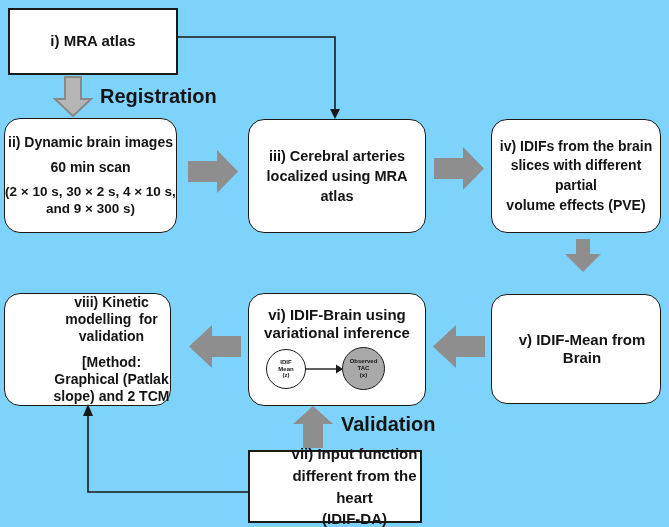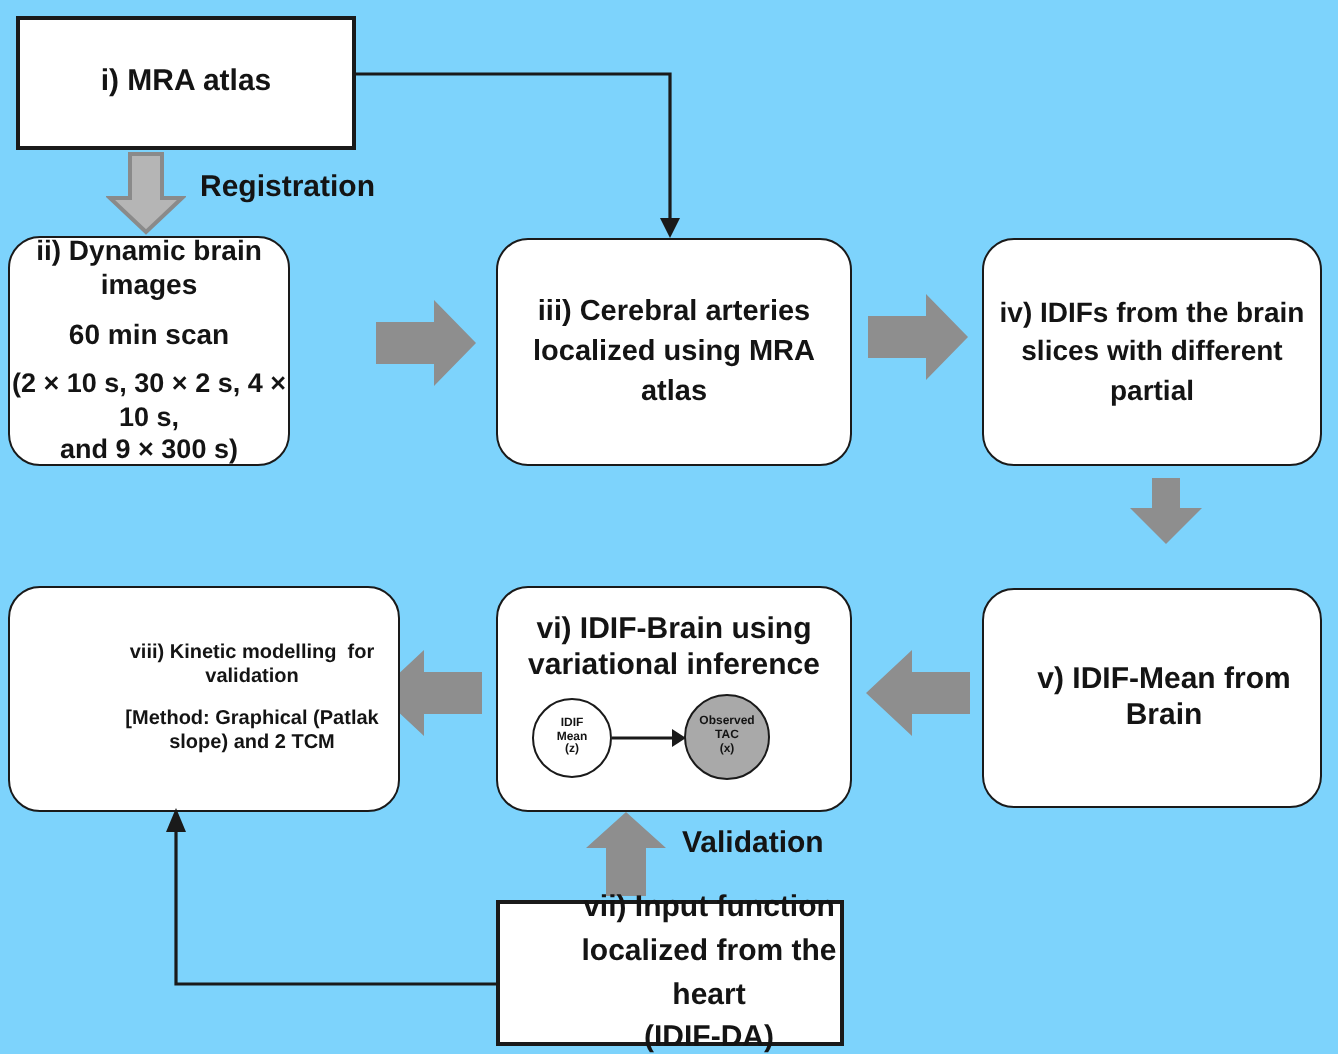--- a/index.html
+++ b/index.html
@@ -12,49 +12,49 @@
     display:flex; flex-direction:column; align-items:center; justify-content:center;
     text-align:center; font-weight:700; box-sizing:border-box;
   }
   .rounded { border-radius:16px; }
   .rect { border-radius:0; border-width:2px; }
   .bl { white-space:pre-wrap; line-height:1.22; }
   .mb { margin-bottom:8px; }
   .gap { margin-bottom:9px; }
 
   #box-i    { left:8px;   top:8px;   width:170px; height:67px;  font-size:15px; }
-  #box-ii   { left:4px;   top:118px; width:141px; height:115px; font-size:13.5px;justify-content:center; }
+  #box-ii   { left:4px;   top:118px; width:173px; height:115px; font-size:13.5px;justify-content:center; }
   #box-ii .head { font-size:14px; }
   #box-iii  { left:248px; top:119px; width:178px; height:114px; font-size:14.5px; }
   #box-iii .bl { line-height:1.4; }
   #box-iv   { left:491px; top:119px; width:170px; height:114px; font-size:14px; }
   #box-iv .bl { line-height:1.4; }
   #box-v    { left:491px; top:294px; width:170px; height:110px; font-size:15px;padding-left:12px; }
   #box-vi   { left:248px; top:293px; width:178px; height:113px; font-size:15px;
               justify-content:flex-start; padding-top:12px; }
-  #box-viii { left:4px;   top:293px; width:196px; height:113px; font-size:10px;padding-left:48px; }
+  #box-viii { left:4px;   top:293px; width:167px; height:113px; font-size:14px;padding-left:48px; }
   #box-vii  { left:248px; top:450px; width:174px; height:73px;  font-size:15px;padding-left:39px; }
   #box-vii .bl { line-height:1.45; }
 
   .node {
     position:absolute; border-radius:50%; border:1.5px solid var(--line-color,#1a1a1a);
     display:flex; flex-direction:column; align-items:center; justify-content:center;
     font-weight:700; font-size:6px; line-height:1.15; text-align:center; box-sizing:border-box;
   }
   #node-idif-mean    { left:17px; top:55px; width:40px; height:40px; background:#fff; }
   #node-observed-tac { left:93px; top:53px; width:43px; height:43px; background:var(--node-gray,#a9a9a9); }
 
   svg.abs { position:absolute; display:block; }
   .block-arrow polygon { fill:var(--arrow-gray,#8e8e8e); }
   .reg-arrow polygon { fill:var(--reg-fill,#b5b5b5); stroke:var(--reg-stroke,#8a8a8a); stroke-width:2; }
   .conn polyline { fill:none; stroke:var(--line-color,#1a1a1a); stroke-width:1.6; }
   .conn line { stroke:var(--line-color,#1a1a1a); stroke-width:1.4; }
   .conn polygon { fill:var(--line-color,#1a1a1a); }
 
-  .flow-label { position:absolute; font-weight:700; font-size:15px; }
+  .flow-label { position:absolute; font-weight:700; font-size:20px; }
   #label-registration { left:100px; top:85px; }
   #label-validation   { left:341px; top:413px; }
 </style>
 </head>
 <body>
 
 <div class="canvas">
 
   <div class="box rect" id="box-i">
     <div class="bl">i) MRA atlas</div>
@@ -86,20 +86,21 @@
     <div class="bl">localized using MRA atlas</div>
   </div>
 
   <svg class="abs block-arrow" style="left:434px; top:147px;" width="50" height="43" viewBox="0 0 50 43">
     <polygon points="0,11 29,11 29,0 50,21.5 29,43 29,32 0,32"></polygon>
   </svg>
 
   <div class="box rounded" id="box-iv">
     <div class="bl">iv) IDIFs from the brain</div>
     <div class="bl">slices with different partial</div>
+    <div class="bl">volume effects (PVE)</div>
   </div>
 
   <svg class="abs block-arrow" style="left:565px; top:239px;" width="36" height="33" viewBox="0 0 36 33">
     <polygon points="11,0 25,0 25,15 36,15 18,33 0,15 11,15"></polygon>
   </svg>
 
   <div class="box rounded" id="box-v">
     <div class="bl">v) IDIF-Mean from Brain</div>
   </div>
 
@@ -140,21 +141,21 @@
     <div class="bl">slope) and 2 TCM</div>
   </div>
 
   <svg class="abs block-arrow" style="left:293px; top:406px;" width="40" height="42" viewBox="0 0 40 42">
     <polygon points="20,0 40,18 30,18 30,42 10,42 10,18 0,18"></polygon>
   </svg>
   <div class="flow-label" id="label-validation">Validation</div>
 
   <div class="box rect" id="box-vii">
     <div class="bl">vii) Input function</div>
-    <div class="bl">localized from the heart</div>
+    <div class="bl">different from the heart</div>
     <div class="bl">(IDIF-DA)</div>
   </div>
 
   <svg class="abs conn" id="conn-input-kinetic" style="left:80px; top:400px;" width="172" height="96" viewBox="0 0 172 96">
     <polyline points="168,92 8,92 8,14"></polyline>
     <polygon points="3,16 13,16 8,4"></polygon>
   </svg>
 
 </div>
 

